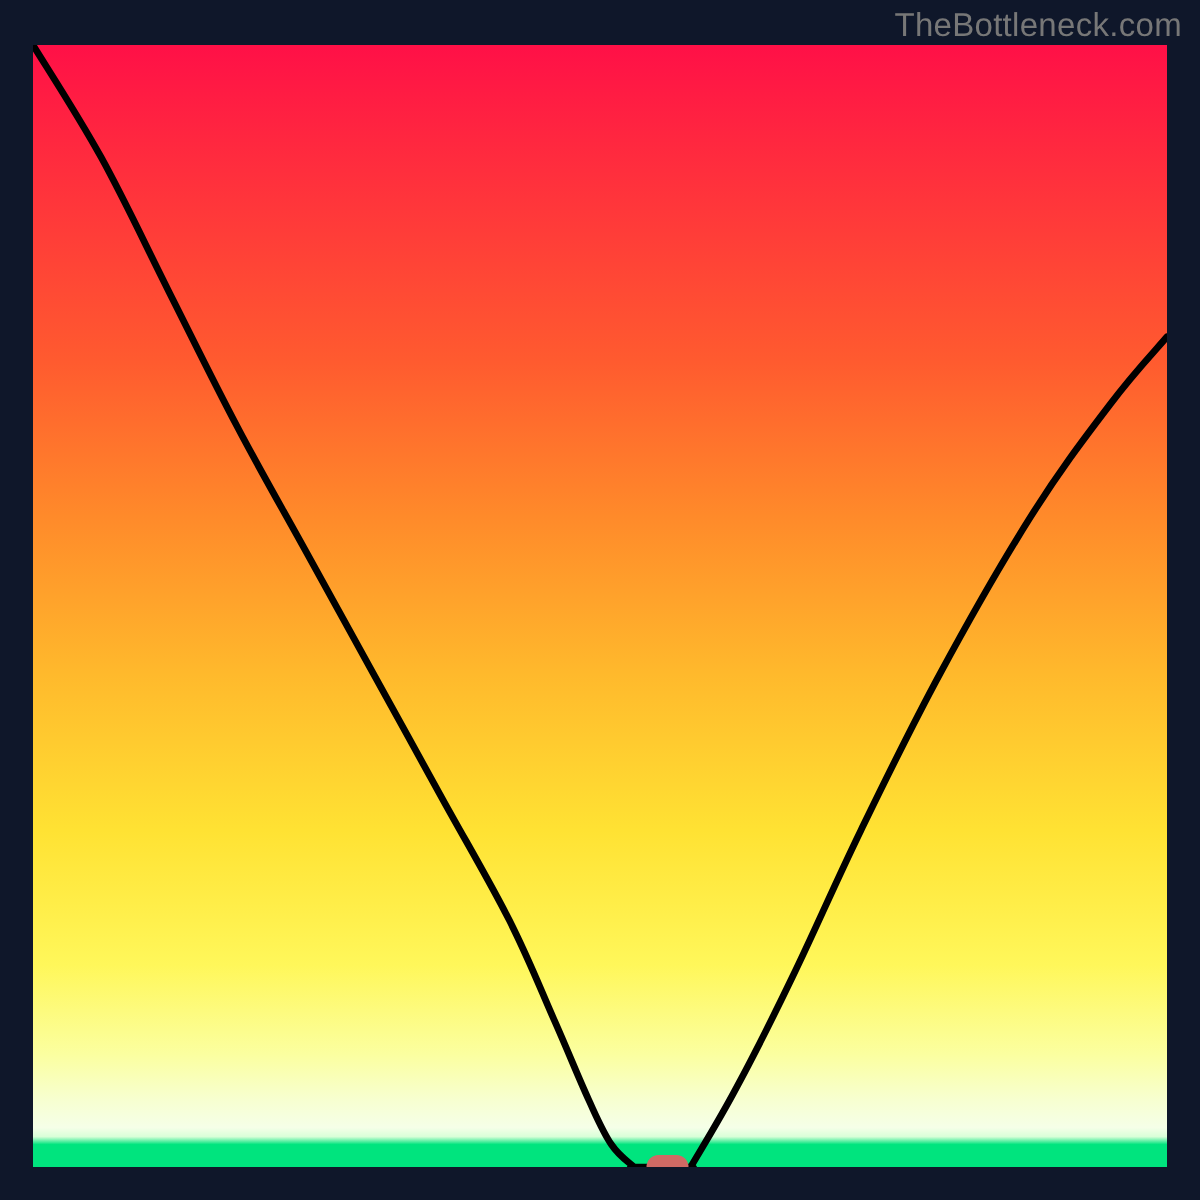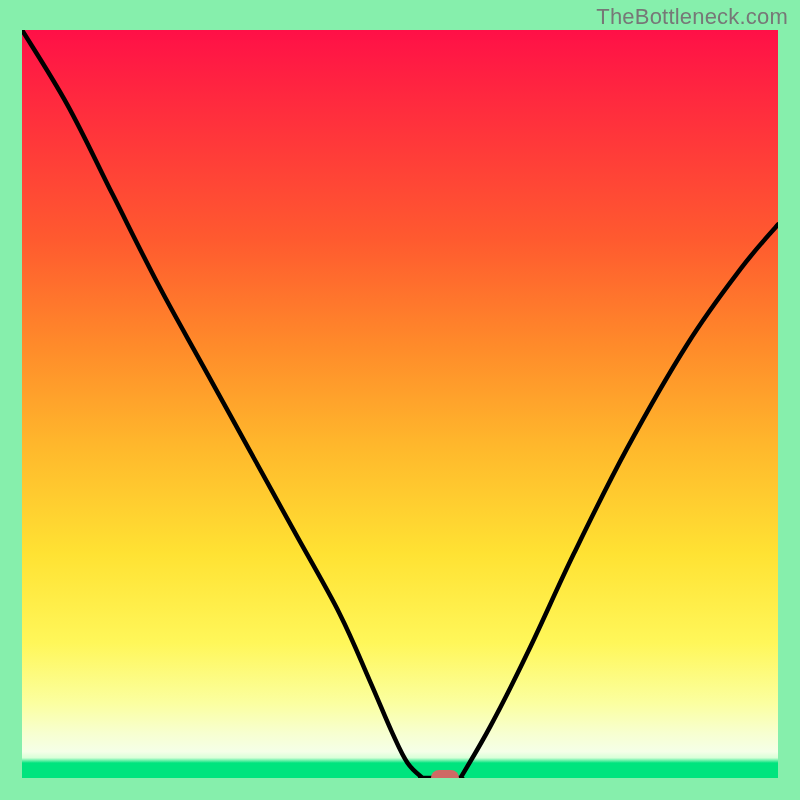--- a/index.html
+++ b/index.html
@@ -10,21 +10,21 @@
     background: #000;
     overflow: hidden;
     font-family: Arial, Helvetica, sans-serif;
   }
   .frame {
     position: absolute;
     left: 0;
     top: 0;
     width: 800px;
     height: 800px;
-    background: #86efac;
+    background: #0f172a;
   }
   .watermark {
     position: absolute;
     top: 4px;
     right: 12px;
     color: #777777;
     font-size: 22px;
     font-weight: 500;
     letter-spacing: 0.2px;
     z-index: 5;

